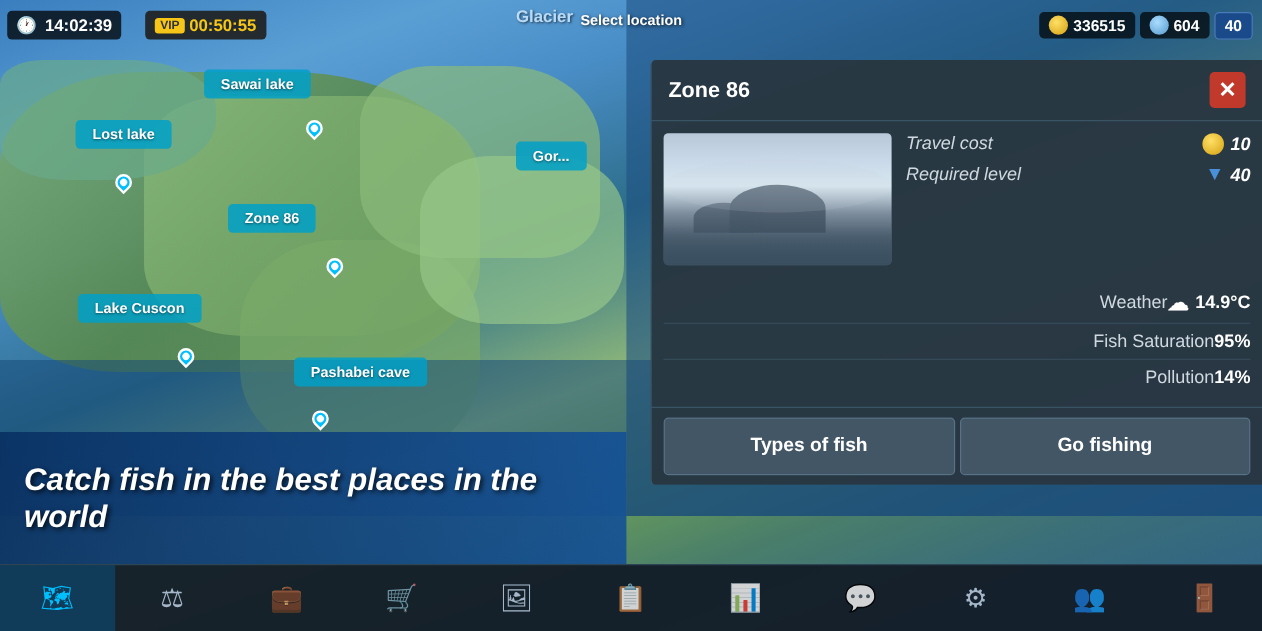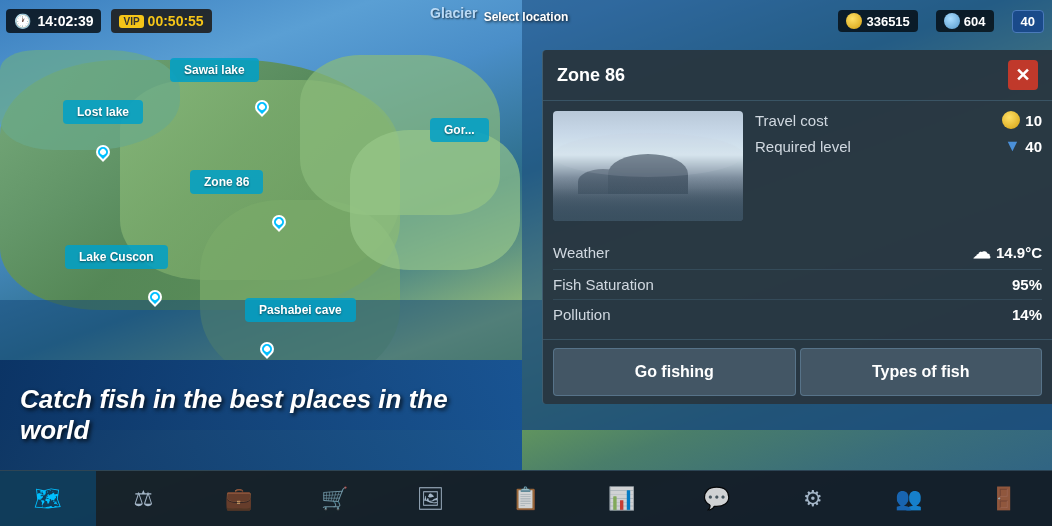--- a/index.html
+++ b/index.html
@@ -48,39 +48,39 @@
     #vip-timer {
       background: rgba(30,30,30,0.9);
       color: #f5c518;
       font-size: 14px;
       font-weight: bold;
       padding: 4px 8px;
       border-radius: 4px;
       display: flex;
       align-items: center;
       gap: 4px;
-      margin-left: 10px;
+      margin-left: 20px;
     }
 
     #select-location-title {
       position: absolute;
       left: 50%;
       transform: translateX(-50%);
       color: white;
       font-size: 12px;
       font-weight: bold;
       text-shadow: 1px 1px 3px rgba(0,0,0,0.8);
       top: 10px;
     }
 
     #currency-display {
       margin-left: auto;
       display: flex;
       align-items: center;
-      gap: 18px;
+      gap: 4px;
       margin-right: 8px;
     }
 
     .currency-badge {
       background: rgba(0,0,0,0.7);
       color: white;
       font-size: 13px;
       font-weight: bold;
       padding: 3px 8px;
       border-radius: 4px;
@@ -237,23 +237,24 @@
     #zone-stats {
       flex: 1;
       display: flex;
       flex-direction: column;
       gap: 8px;
     }
 
     .stat-row {
       display: flex;
       justify-content: space-between;
-      align-items: flex-end;
+      align-items: flex-start;
       color: white;
       font-size: 15px;
+      font-style: italic;
     }
 
     .stat-label {
       color: #d0d8e0;
     }
 
     .stat-value {
       display: flex;
       align-items: center;
       gap: 5px;
@@ -271,21 +272,21 @@
     .weather-icon {
       font-size: 18px;
     }
 
     #zone-details {
       padding: 4px 10px 10px;
     }
 
     .detail-row {
       display: flex;
-      justify-content: space-between;
+      justify-content: flex-end;
       align-items: center;
       padding: 6px 0;
       border-bottom: 1px solid rgba(100,150,180,0.2);
       color: white;
       font-size: 15px;
     }
 
     .detail-row:last-child {
       border-bottom: none;
     }
@@ -496,22 +497,22 @@
       <span class="stat-label">Fish Saturation</span>
       <span class="stat-value">95%</span>
     </div>
     <div class="detail-row">
       <span class="stat-label">Pollution</span>
       <span class="stat-value">14%</span>
     </div>
   </div>
 
   <div id="action-buttons">
+    <button class="action-btn">Types of fish</button>
     <button class="action-btn">Go fishing</button>
-    <button class="action-btn">Types of fish</button>
   </div>
 </div>
 
 <div id="bottom-banner">
   <span id="banner-text">Catch fish in the best places in the world</span>
 </div>
 
 <div id="bottom-nav">
   <div class="nav-item active">
     <span class="nav-icon">🗺</span>

